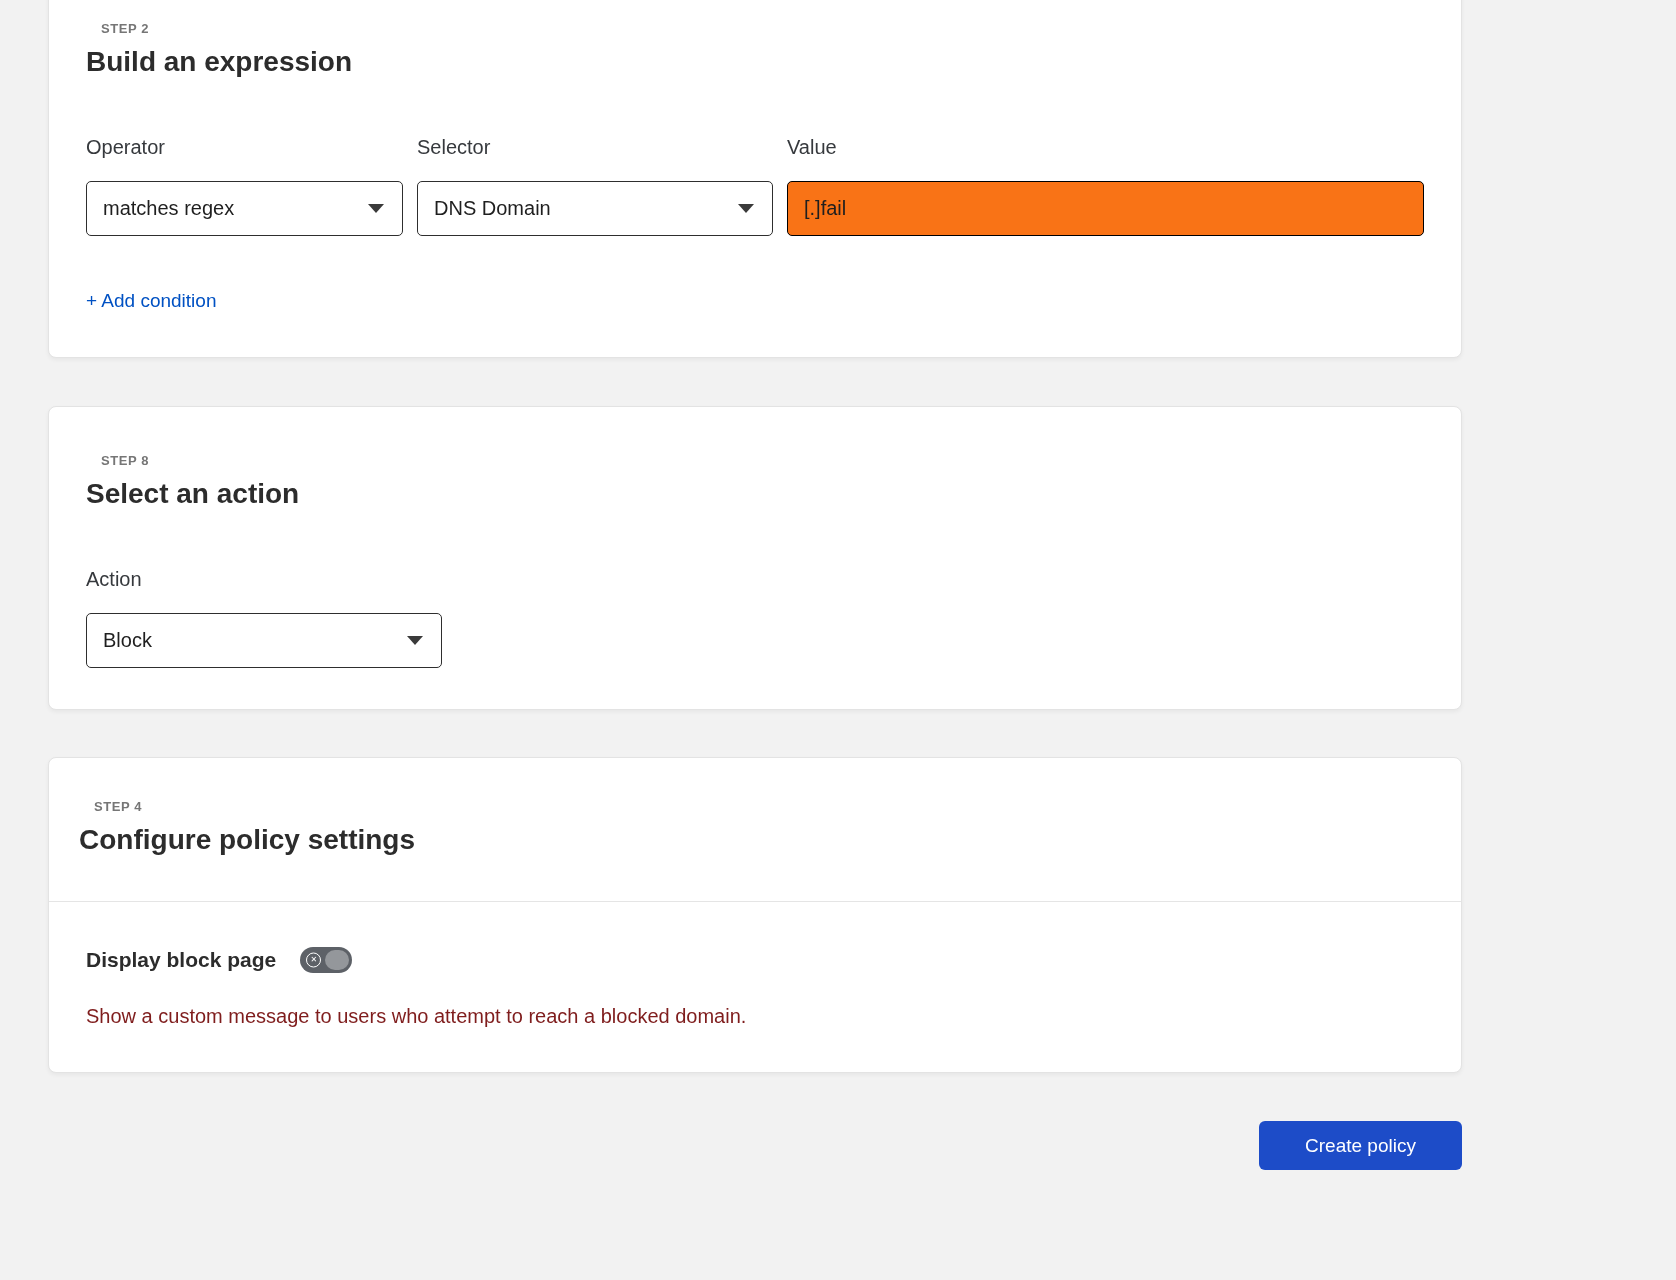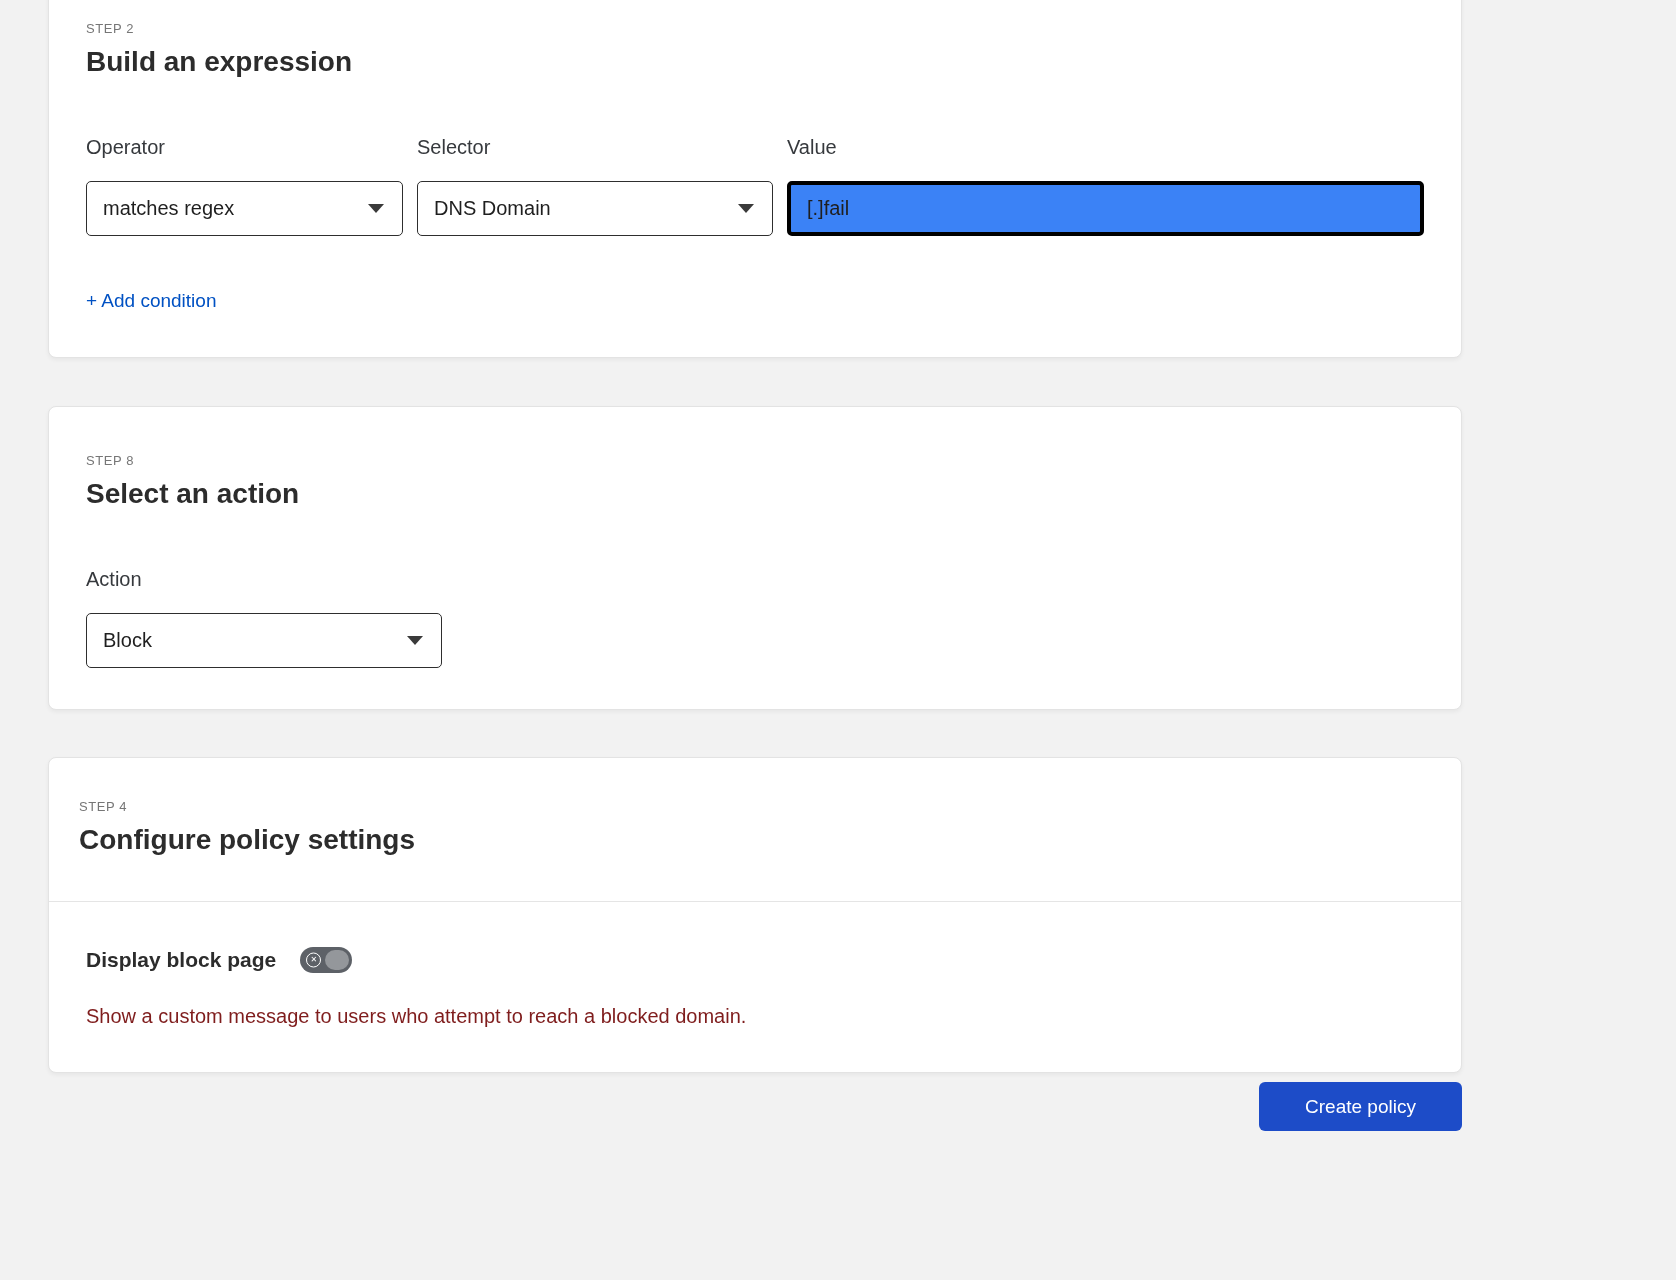--- a/index.html
+++ b/index.html
@@ -25,23 +25,24 @@
   .card-step2 { top: -80px; height: 438px; }
   .card-step3 { top: 406px; height: 304px; }
   .card-step4 { top: 757px; height: 316px; }
 
   .card-inner { padding: 0 37px; }
   .card-step2 .card-inner { padding-top: 100px; }
   .card-step3 .card-inner { padding-top: 46px; }
 
   .eyebrow {
     font-size: 13px;
-    font-weight: 400;
+    font-weight: 700;
     letter-spacing: 0.6px;
     color: #767676;
+    margin-left: 15px;
   }
   .card-title {
     margin: 10px 0 0 0;
     font-size: 28px;
     font-weight: 700;
     color: #2c2c2c;
   }
 
   .fields-row {
     display: flex;
@@ -74,23 +75,23 @@
     width: 0; height: 0;
     border-left: 8px solid transparent;
     border-right: 8px solid transparent;
     border-top: 9px solid #3a3a3a;
     flex: 0 0 auto;
   }
 
   .text-input {
     width: 100%;
     height: 55px;
-    border: 4px solid #000000;
+    border: 1px solid #000000;
     border-radius: 5px;
-    background: #3b82f6;
+    background: #f97316;
     font-size: 20px;
     color: #1f1f1f;
     padding: 13px 16px;
     font-family: inherit;
     outline: none;
   }
 
   .add-condition {
     display: inline-block;
     margin-top: 54px;
@@ -158,21 +159,21 @@
 
   .block-page-desc {
     margin-top: 32px;
     font-size: 20px;
     color: #7f1d1d;
   }
 
   .create-policy {
     position: absolute;
     left: 1259px;
-    top: 1082px;
+    top: 1121px;
     width: 203px;
     height: 49px;
     background: #1d4cc8;
     color: #ffffff;
     font-size: 19px;
     font-family: inherit;
     border: none;
     border-radius: 6px;
     cursor: pointer;
   }

